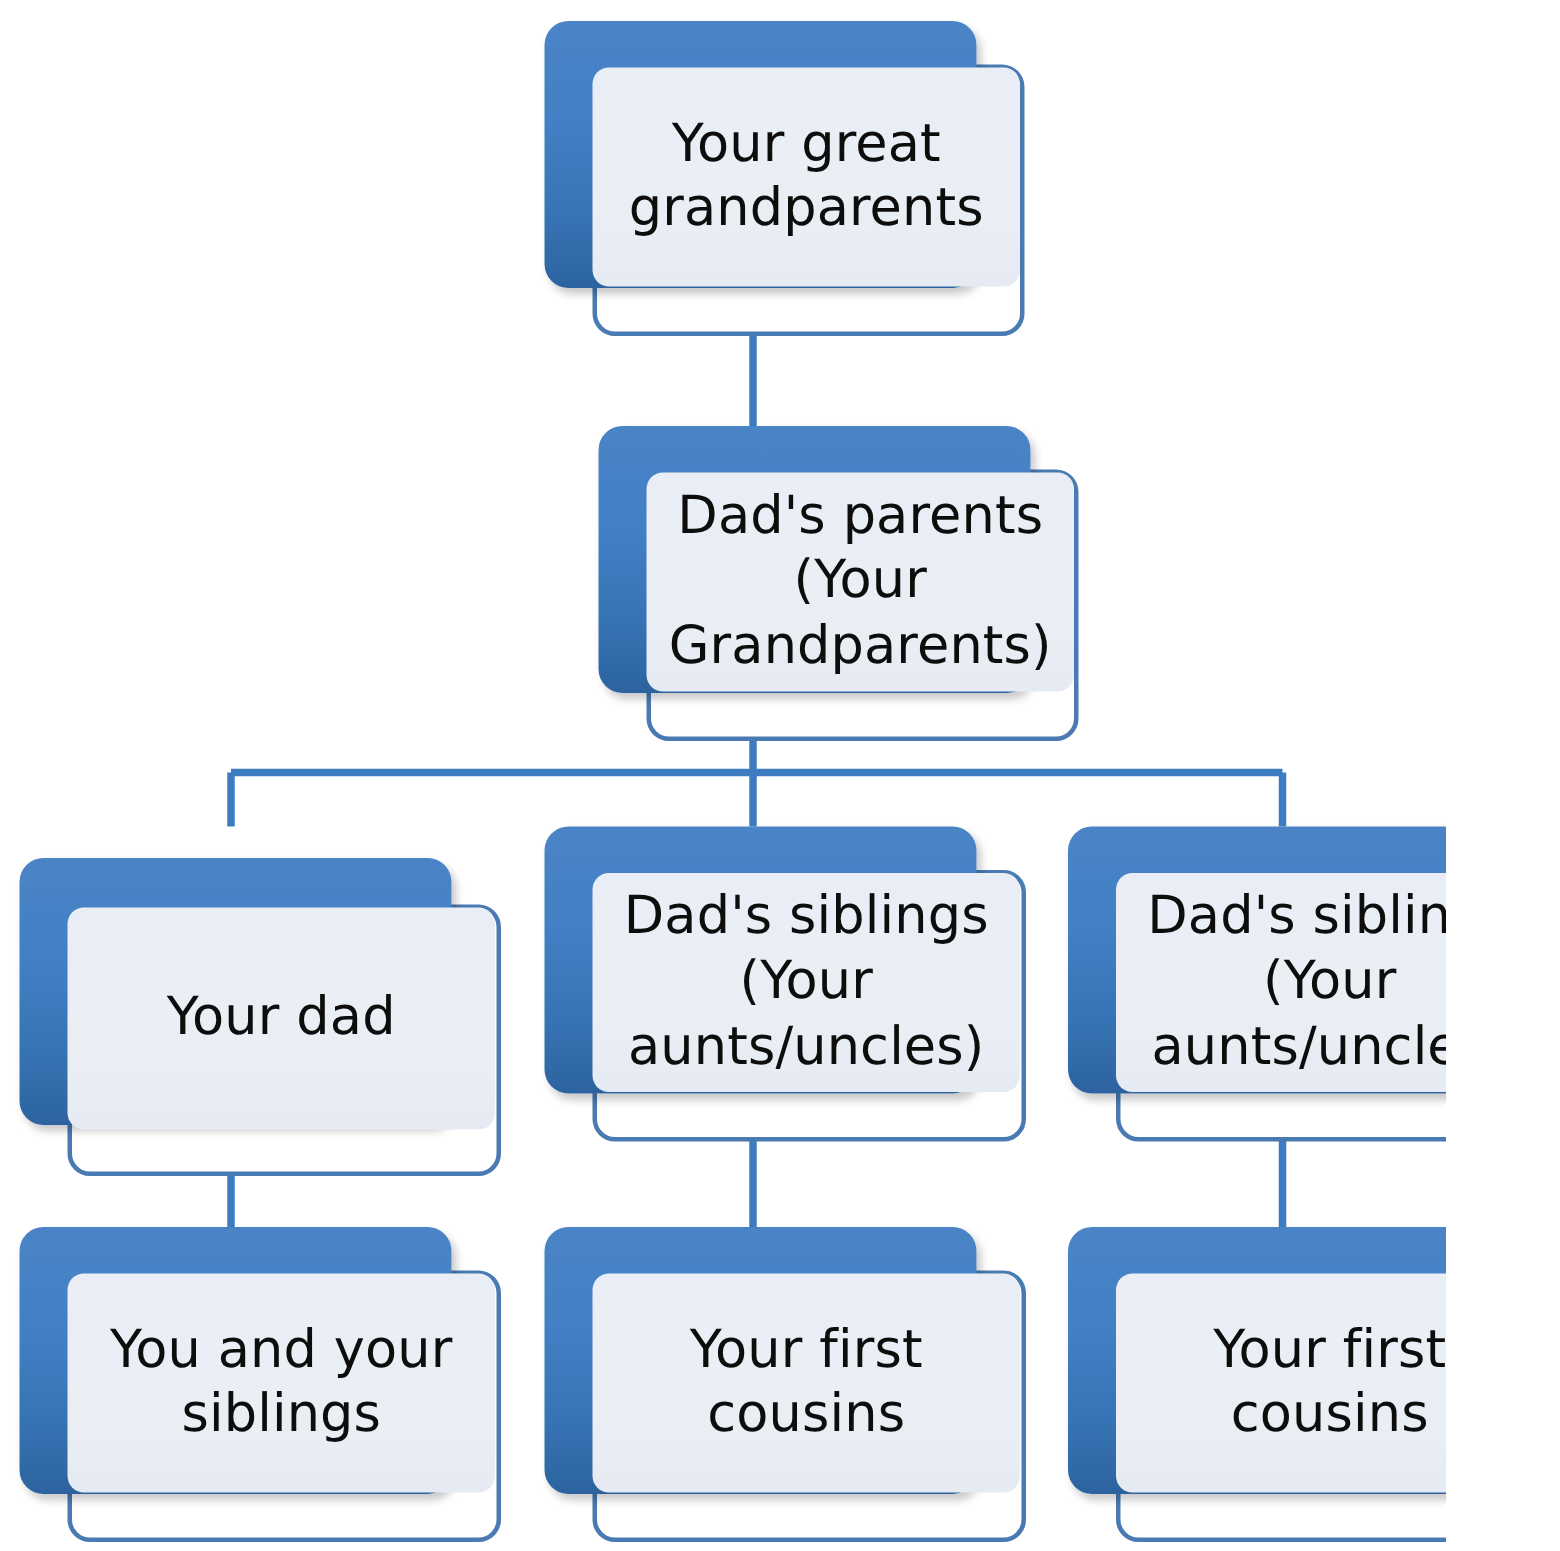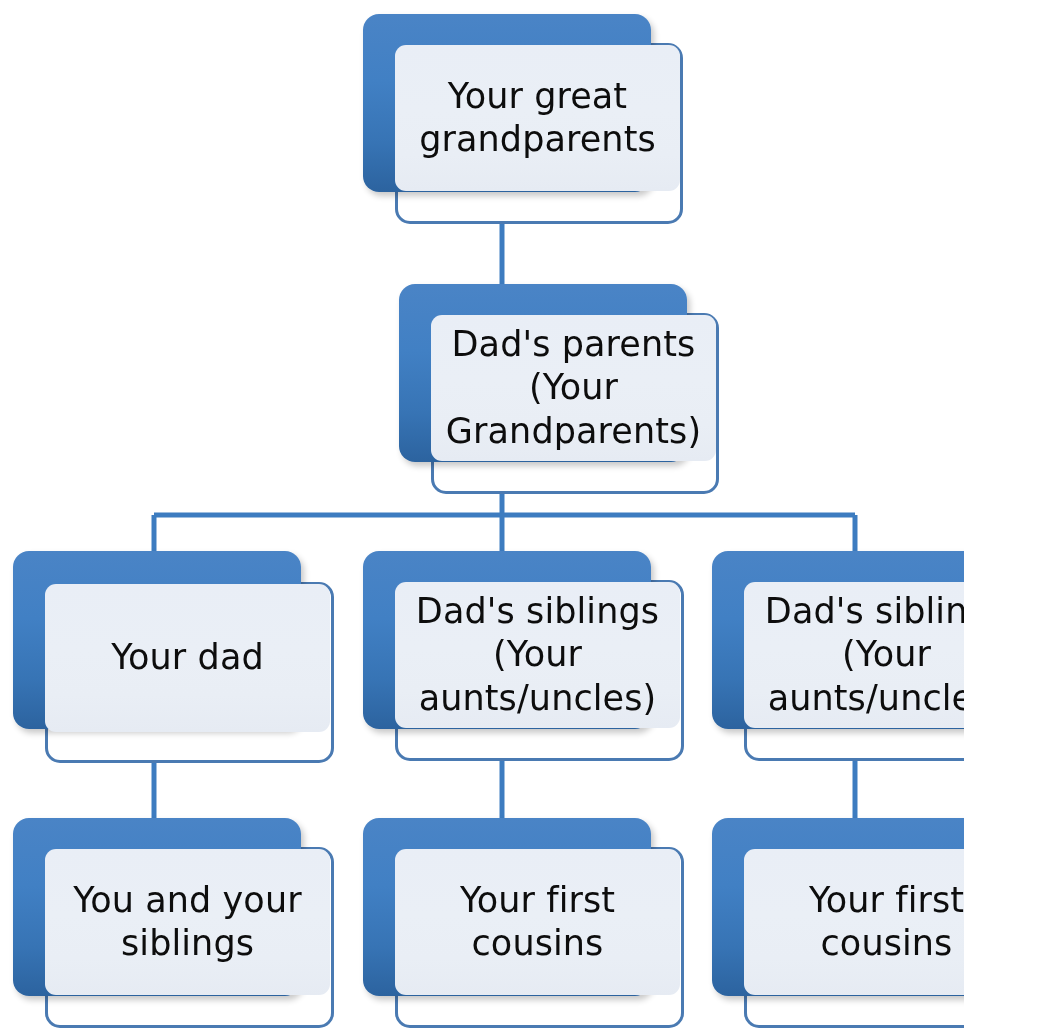--- a/index.html
+++ b/index.html
@@ -110,21 +110,21 @@
   <div class="node" style="left:363px; top:284px; width:320px; height:210px;margin-left:36px;">
     <div class="node-outline" style="left:32px; top:29px; width:288px; height:181px;"></div>
     <div class="node-plate" style="width:288px; height:178px;"></div>
     <div class="node-face" style="left:32px; top:31px; width:285px; height:146px; padding:0 6px;">
       <span class="node-label">Dad's parents
 (Your
 Grandparents)</span>
     </div>
   </div>
 
-  <div class="node" style="left:13px; top:551px; width:322px; height:212px;">
+  <div class="node" style="left:13px; top:572px; width:322px; height:212px;">
     <div class="node-outline" style="left:32px; top:31px; width:289px; height:181px;"></div>
     <div class="node-plate" style="width:288px; height:178px;"></div>
     <div class="node-face" style="left:32px; top:33px; width:285px; height:148px; padding:0 6px;">
       <span class="node-label">Your dad</span>
     </div>
   </div>
 
   <div class="node" style="left:363px; top:551px; width:322px; height:212px;">
     <div class="node-outline" style="left:32px; top:29px; width:289px; height:181px;"></div>
     <div class="node-plate" style="width:288px; height:178px;"></div>

